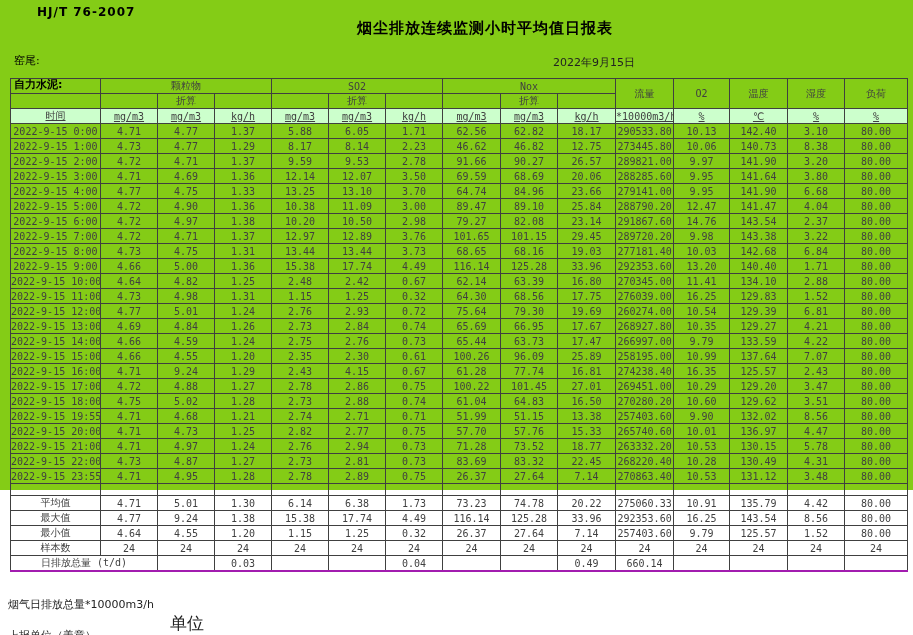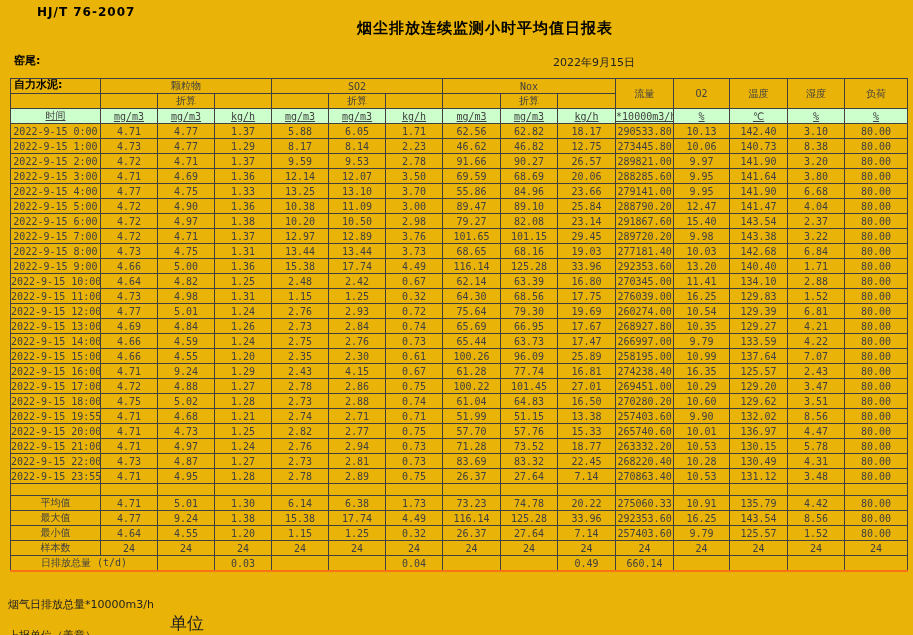--- a/index.html
+++ b/index.html
@@ -1,43 +1,43 @@
 <!DOCTYPE html>
 <html><head>
 <meta charset="utf-8">
 <style>
   * { margin:0; padding:0; box-sizing:border-box; }
   html,body { background:#fff; }
   body {
     width:913px; height:635px; position:relative; overflow:hidden;
     font-family:"DejaVu Sans","Liberation Sans",sans-serif; color:#000;
   }
-  .page { position:absolute; left:0; top:0; width:913px; height:635px; background:#eab308; }
+  .page { position:absolute; left:0; top:0; width:913px; height:490px; background:#84cc16; }
   .std { position:absolute; left:37px; top:5px; font-size:12px; font-weight:bold; letter-spacing:1px; }
   .title { position:absolute; left:16px; top:19px; width:890px; text-align:center; font-size:15px; font-weight:bold; letter-spacing:1px;margin-left:24px; }
   .company { position:absolute; left:14px; top:37px; font-size:11px; font-weight:bold;margin-top:40px; }
-  .loc { position:absolute; left:14px; top:53px; font-size:11px; font-weight:bold; }
+  .loc { position:absolute; left:14px; top:53px; font-size:11px; font-weight:normal; }
   .date { position:absolute; left:553px; top:55px; font-size:11px; color:#222; }
   table.report {
     position:absolute; left:10px; top:78px; width:897px;
     border-collapse:collapse; table-layout:fixed;
     font-size:10px;
   }
   table.report td {
     border:1px solid #404040; text-align:center; vertical-align:middle;
     height:15px; padding:0; overflow:hidden; white-space:nowrap; color:#404040;
     font-family:"DejaVu Sans Mono","DejaVu Sans",monospace;
   }
   thead td { color:#1a1a1a; font-family:"DejaVu Sans","Liberation Sans",sans-serif; }
   tr.green td { background:#ccffcc;text-decoration:underline; }
   tbody td { height:14.7px; }
   tr.spacer td { height:12px; }
   td.o2 { vertical-align:bottom; padding-bottom:1px; }
   td.sum-label { font-family:"DejaVu Sans","Liberation Sans",sans-serif; color:#1a1a1a; }
-  tr.total td { border-bottom:2px solid #f97316; }
+  tr.total td { border-bottom:2px solid #a21caf; }
   td.total-label { text-align:left; padding-left:4px; font-family:"DejaVu Sans","Liberation Sans",sans-serif; color:#1a1a1a; }
   .footer1 { position:absolute; left:8px; top:597px; font-size:11px; color:#222; }
   .footer2 { position:absolute; left:8px; top:628px; font-size:11px; color:#222; }
   .footer3 { position:absolute; left:170px; top:612px; font-size:17px; color:#222; }
 </style>
 </head>
 <body>
 
 <div class="page">
   <div class="std">HJ/T  76-2007</div>
@@ -176,21 +176,21 @@
           <td>80.00</td>
         </tr>
         <tr>
           <td>2022-9-15 4:00</td>
           <td>4.77</td>
           <td>4.75</td>
           <td>1.33</td>
           <td>13.25</td>
           <td>13.10</td>
           <td>3.70</td>
-          <td>55.86</td>
+          <td>64.74</td>
           <td>84.96</td>
           <td>23.66</td>
           <td>279141.00</td>
           <td class="o2">9.95</td>
           <td>141.90</td>
           <td>6.68</td>
           <td>80.00</td>
         </tr>
         <tr>
           <td>2022-9-15 5:00</td>
@@ -214,21 +214,21 @@
           <td>4.72</td>
           <td>4.97</td>
           <td>1.38</td>
           <td>10.20</td>
           <td>10.50</td>
           <td>2.98</td>
           <td>79.27</td>
           <td>82.08</td>
           <td>23.14</td>
           <td>291867.60</td>
-          <td class="o2">15.40</td>
+          <td class="o2">14.76</td>
           <td>143.54</td>
           <td>2.37</td>
           <td>80.00</td>
         </tr>
         <tr>
           <td>2022-9-15 7:00</td>
           <td>4.72</td>
           <td>4.71</td>
           <td>1.37</td>
           <td>12.97</td>

